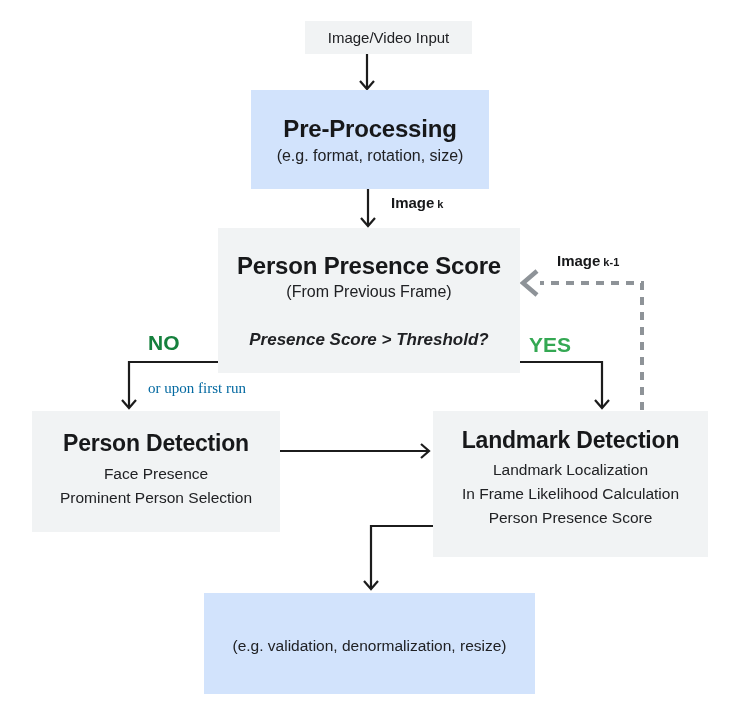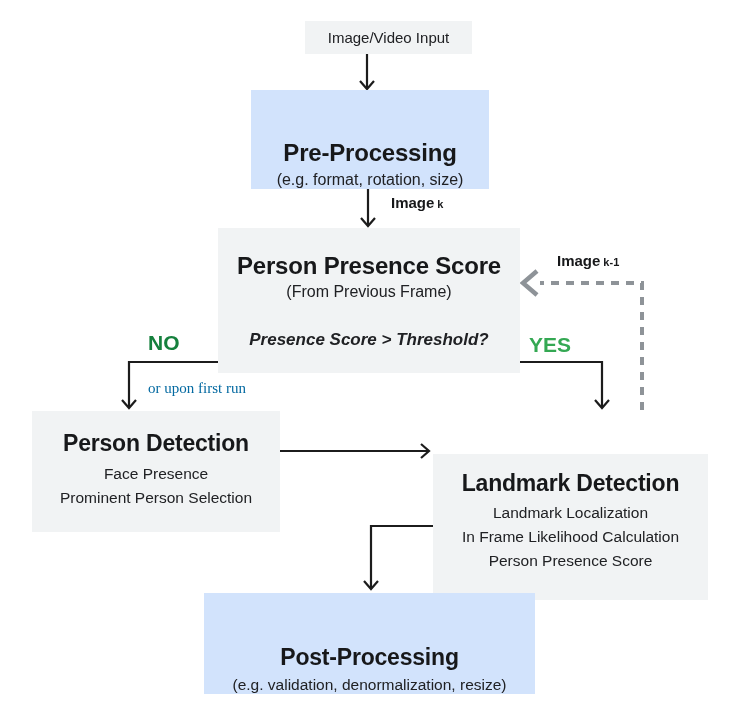--- a/index.html
+++ b/index.html
@@ -1,36 +1,36 @@
 <!DOCTYPE html>
 <html><head>
 <meta charset="utf-8">
 <style>
   html,body{margin:0;padding:0;background:#ffffff;}
   body{font-family:"Liberation Sans","DejaVu Sans",sans-serif;color:#202124;}
   .canvas{position:relative;width:739px;height:714px;background:#ffffff;overflow:hidden;}
   svg.connectors{position:absolute;left:0;top:0;width:739px;height:714px;}
   .node{position:absolute;box-sizing:border-box;display:flex;flex-direction:column;align-items:center;text-align:center;}
   .node.gray{background:#f1f3f4;}
-  .node.blue{background:#d2e3fc;justify-content:flex-end;}
+  .node.blue{background:#d2e3fc;}
   .node-title{font-weight:700;color:#17181a;letter-spacing:-0.2px;}
   .node-sub{color:#202124;}
   .n-input{left:305px;top:21px;width:167px;height:33px;justify-content:center;}
   .n-input .node-label{font-size:15px;font-weight:500;}
   .n-pre{left:251px;top:90px;width:238px;height:99px;justify-content:center;}
   .n-pre .node-title{font-size:24px;}
   .n-pre .node-sub{font-size:16px;margin-top:4px;}
   .n-pps{left:218px;top:228px;width:302px;height:145px;padding-top:24px;}
   .n-pps .node-title{font-size:24px;}
   .n-pps .node-sub{font-size:16px;margin-top:3px;}
   .n-pps .node-question{font-size:17px;font-style:italic;font-weight:600;margin-top:29px;}
   .n-pd{left:32px;top:411px;width:248px;height:121px;padding-top:19px;}
   .n-pd .node-title{font-size:23px;margin-bottom:5px;}
   .n-pd .node-line, .n-ld .node-line{font-size:15.5px;line-height:1.55;}
-  .n-ld{left:433px;top:411px;width:275px;height:146px;padding-top:16px;margin-top:43px;}
+  .n-ld{left:433px;top:411px;width:275px;height:146px;padding-top:16px;}
   .n-ld .node-title{font-size:23px;margin-bottom:4px;}
   .n-post{left:204px;top:593px;width:331px;height:101px;justify-content:center;}
   .n-post .node-title{font-size:23px;}
   .n-post .node-sub{font-size:15.5px;margin-top:5px;}
   .edge-label{position:absolute;white-space:nowrap;}
   .lbl-image-k{left:391px;top:194px;}
   .lbl-image-k1{left:557px;top:252px;}
   .lbl-frame{font-size:15px;font-weight:700;color:#17181a;}
   .lbl-frame .subk{font-size:11px;font-weight:700;margin-left:3px;}
   .lbl-no{left:148px;top:331px;font-size:21px;font-weight:700;color:#15803d;}
@@ -102,21 +102,20 @@
   </div>
 
   <div class="node gray n-ld">
     <div class="node-title">Landmark Detection</div>
     <div class="node-line">Landmark Localization</div>
     <div class="node-line">In Frame Likelihood Calculation</div>
     <div class="node-line">Person Presence Score</div>
   </div>
 
   <div class="node blue n-post">
-    <div class="node-title">Post-Processing</div>
     <div class="node-sub">(e.g. validation, denormalization, resize)</div>
   </div>
 
   <div class="edge-label lbl-image-k lbl-frame">
     <span>Image</span><span class="subk">k</span>
   </div>
 
   <div class="edge-label lbl-image-k1 lbl-frame">
     <span>Image</span><span class="subk">k-1</span>
   </div>

